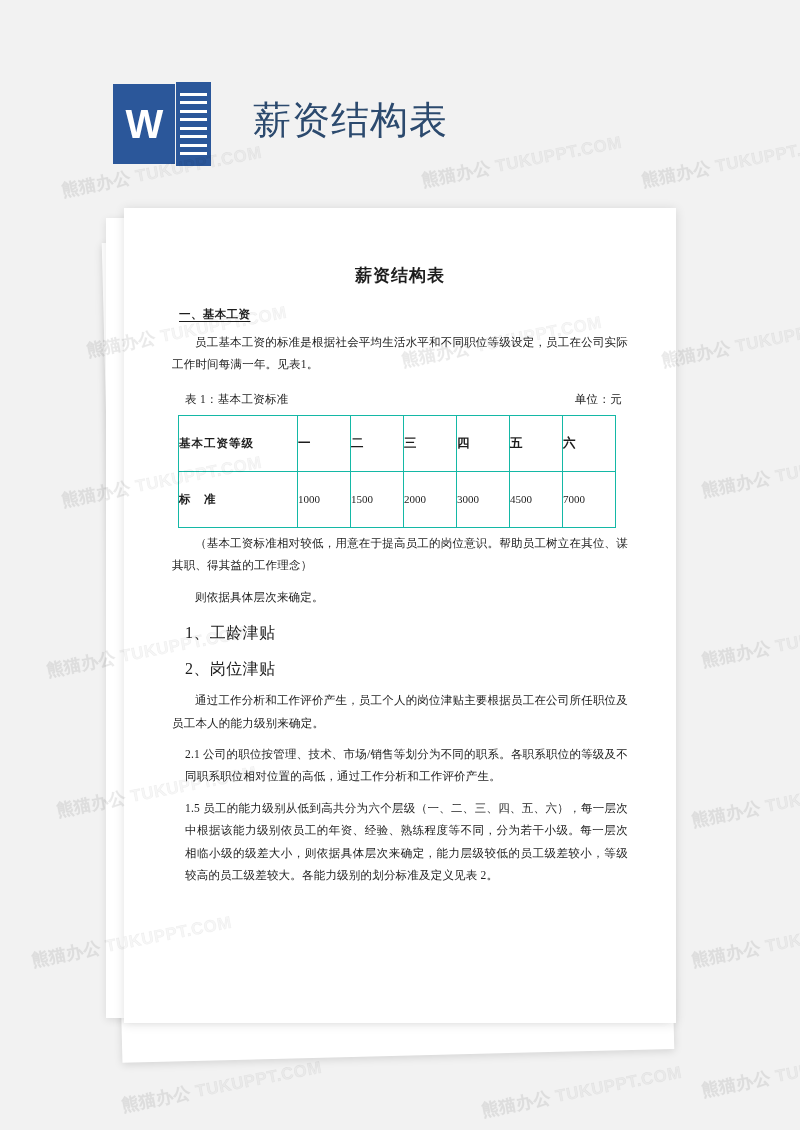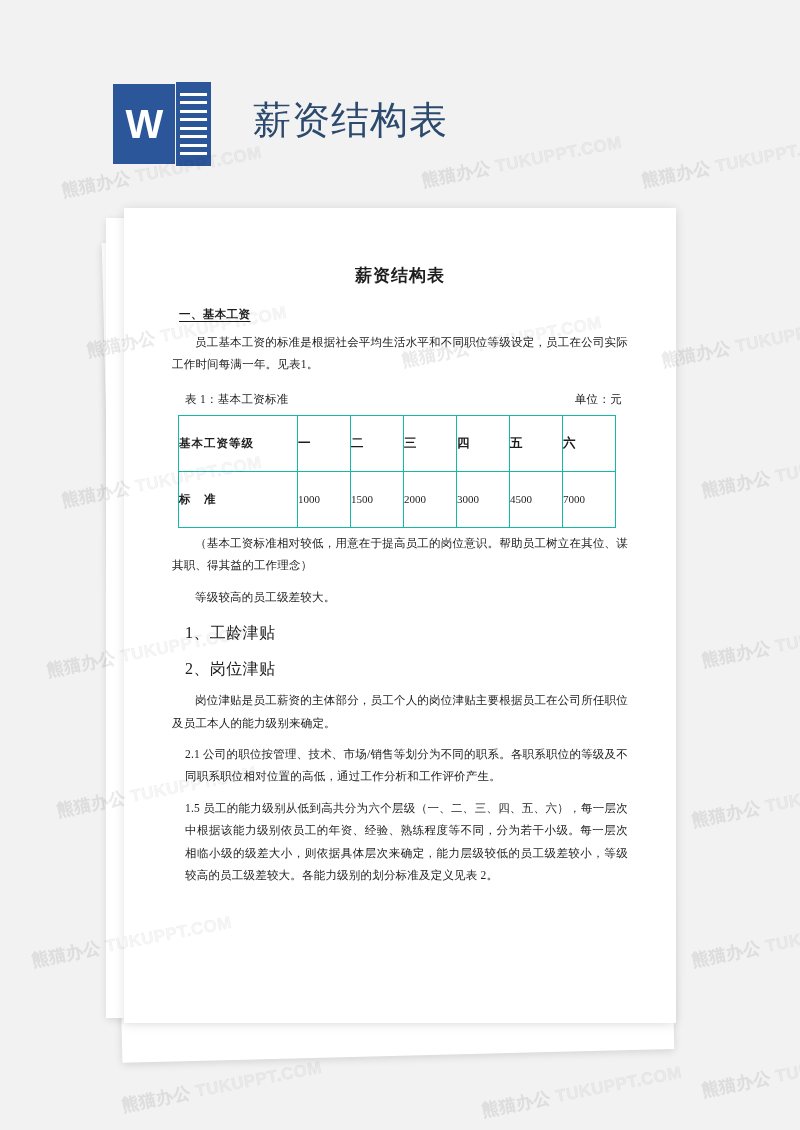--- a/index.html
+++ b/index.html
@@ -263,26 +263,26 @@
             <td class="value-cell">2000</td>
             <td class="value-cell">3000</td>
             <td class="value-cell">4500</td>
             <td class="value-cell">7000</td>
           </tr>
         </tbody>
       </table>
 
       <p class="para">（基本工资标准相对较低，用意在于提高员工的岗位意识。帮助员工树立在其位、谋其职、得其益的工作理念）</p>
 
-      <p class="para">等级较高的员工级差较大。</p>
+      <p class="para">则依据具体层次来确定。</p>
 
       <div class="h-bold">1、工龄津贴</div>
 
       <div class="h-bold">2、岗位津贴</div>
-      <p class="para">岗位津贴是员工薪资的主体部分，员工个人的岗位津贴主要根据员工在公司所任职位及员工本人的能力级别来确定。</p>
+      <p class="para">通过工作分析和工作评价产生，员工个人的岗位津贴主要根据员工在公司所任职位及员工本人的能力级别来确定。</p>
 
       <p class="para sub">2.1 公司的职位按管理、技术、市场/销售等划分为不同的职系。各职系职位的等级及不同职系职位相对位置的高低，通过工作分析和工作评价产生。</p>
       <p class="para sub">1.5 员工的能力级别从低到高共分为六个层级（一、二、三、四、五、六），每一层次中根据该能力级别依员工的年资、经验、熟练程度等不同，分为若干小级。每一层次相临小级的级差大小，则依据具体层次来确定，能力层级较低的员工级差较小，等级较高的员工级差较大。各能力级别的划分标准及定义见表 2。</p>
 
     </div>
   </div>
 </div>
 
 <div class="doc-header">
   <div class="word-logo">

